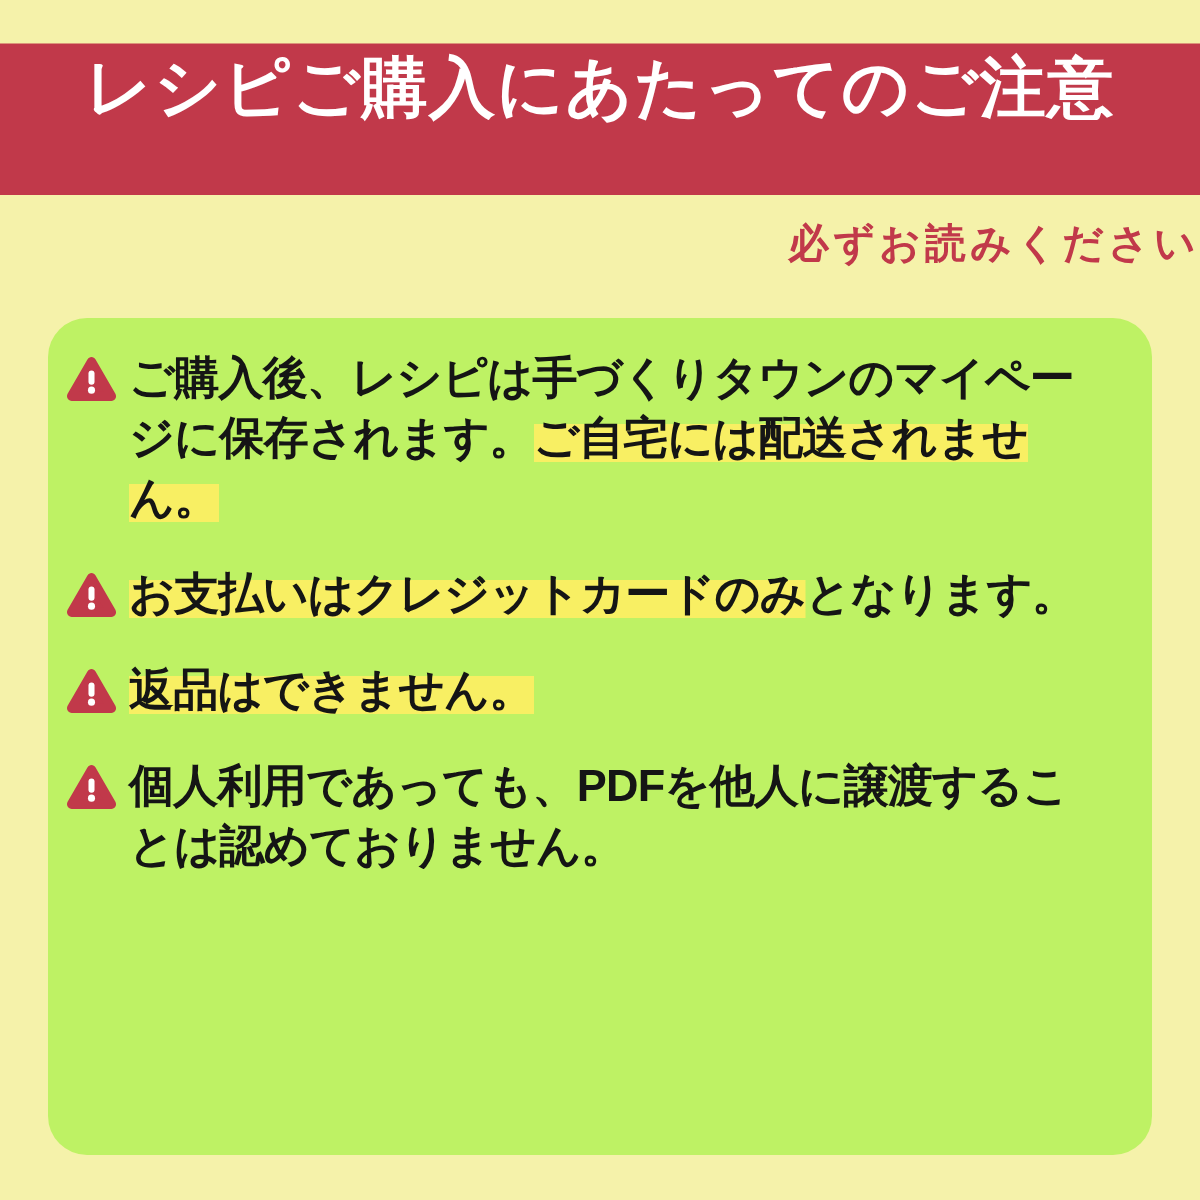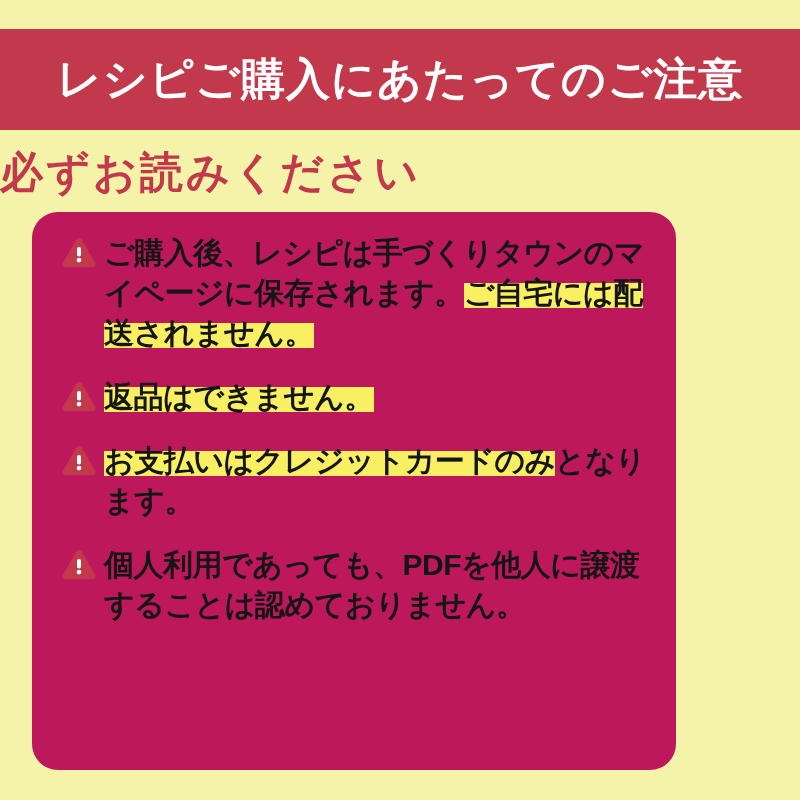--- a/index.html
+++ b/index.html
@@ -9,47 +9,47 @@
     background: #f5f2aa;
     font-family: "Liberation Sans", "DejaVu Sans", sans-serif;
     overflow: hidden;
   }
   .banner {
     position: absolute;
     left: 0; top: 29px;
     width: 800px; height: 101px;
     background: #c1394a;
     display: flex;
-    align-items: center;
+    align-items: flex-start;
     justify-content: center;
   }
   .banner-title {
     color: #ffffff;
     font-size: 44px;
     font-weight: bold;
     letter-spacing: 1px;
     white-space: nowrap;
   }
   .subtitle {
     position: absolute;
     left: 0; top: 144px;
     width: 800px;
-    text-align: left;
+    text-align: right;
     color: #c1394a;
-    font-size: 43px;
+    font-size: 27px;
     font-weight: bold;
     letter-spacing: 3px;
   }
   .card {
     position: absolute;
     left: 32px; top: 212px;
-    width: 644px; height: 558px;
-    background: #be185d;
+    width: 736px; height: 558px;
+    background: #bef264;
     border-radius: 26px;
-    padding: 21px 26px 0 30px;
+    padding: 21px 26px 0 12px;
   }
   .notice-item {
     display: flex;
     align-items: flex-start;
     gap: 8px;
     margin-bottom: 24px;
     color: #151515;
     font-size: 30px;
     font-weight: bold;
     line-height: 40px;
@@ -90,32 +90,32 @@
 
 
   <div class="notice-item">
     <span class="warning-icon">
       <svg viewBox="0 0 24 23" xmlns="http://www.w3.org/2000/svg" aria-hidden="true">
         <path d="M12 3 L21.5 19.5 H2.5 Z" fill="#c1394a" stroke="#c1394a" stroke-width="4.5" stroke-linejoin="round"></path>
         <rect x="10.55" y="7.2" width="2.9" height="6.8" rx="1.45" fill="#ffffff"></rect>
         <circle cx="12" cy="16.6" r="1.7" fill="#ffffff"></circle>
       </svg>
     </span>
-    <p class="notice-text"><span class="hl">返品はできません。</span></p>
+    <p class="notice-text"><span class="hl">お支払いはクレジットカードのみ</span><span>となります。</span></p>
   </div>
 
   <div class="notice-item">
     <span class="warning-icon">
       <svg viewBox="0 0 24 23" xmlns="http://www.w3.org/2000/svg" aria-hidden="true">
         <path d="M12 3 L21.5 19.5 H2.5 Z" fill="#c1394a" stroke="#c1394a" stroke-width="4.5" stroke-linejoin="round"></path>
         <rect x="10.55" y="7.2" width="2.9" height="6.8" rx="1.45" fill="#ffffff"></rect>
         <circle cx="12" cy="16.6" r="1.7" fill="#ffffff"></circle>
       </svg>
     </span>
-    <p class="notice-text"><span class="hl">お支払いはクレジットカードのみ</span><span>となります。</span></p>
+    <p class="notice-text"><span class="hl">返品はできません。</span></p>
   </div>
 
 
   <div class="notice-item">
     <span class="warning-icon">
       <svg viewBox="0 0 24 23" xmlns="http://www.w3.org/2000/svg" aria-hidden="true">
         <path d="M12 3 L21.5 19.5 H2.5 Z" fill="#c1394a" stroke="#c1394a" stroke-width="4.5" stroke-linejoin="round"></path>
         <rect x="10.55" y="7.2" width="2.9" height="6.8" rx="1.45" fill="#ffffff"></rect>
         <circle cx="12" cy="16.6" r="1.7" fill="#ffffff"></circle>
       </svg>

